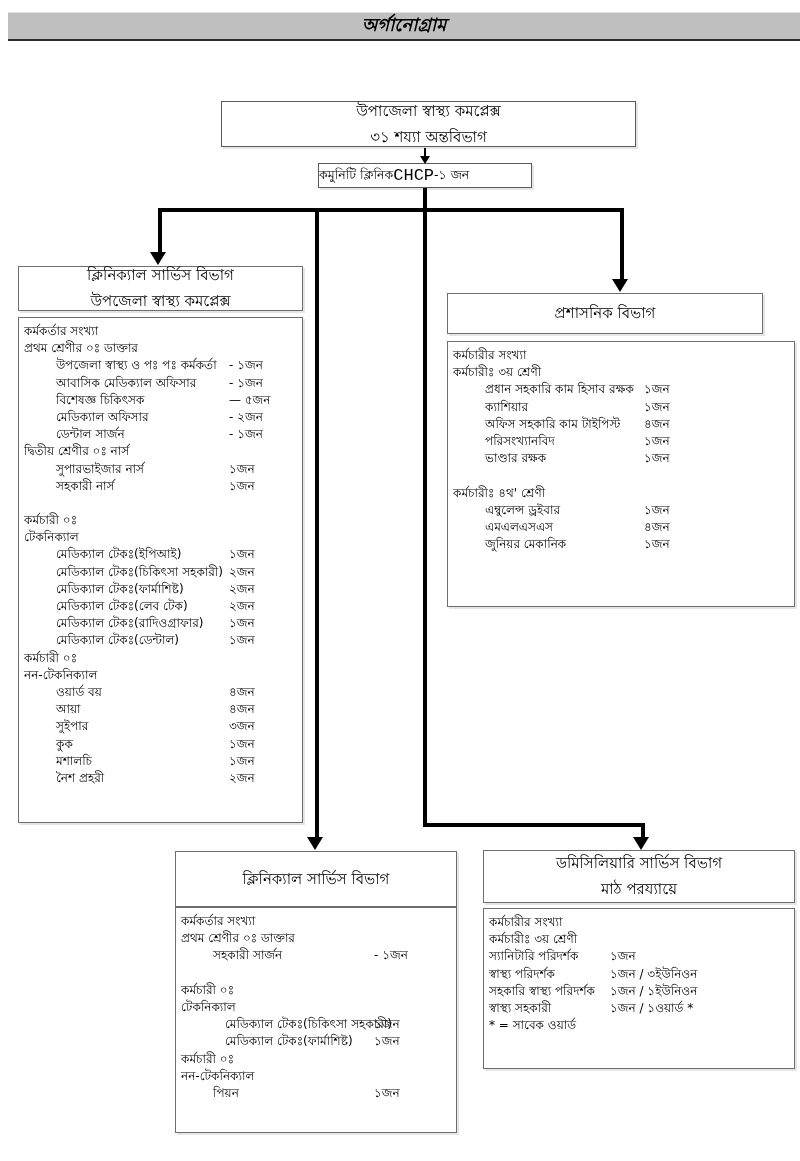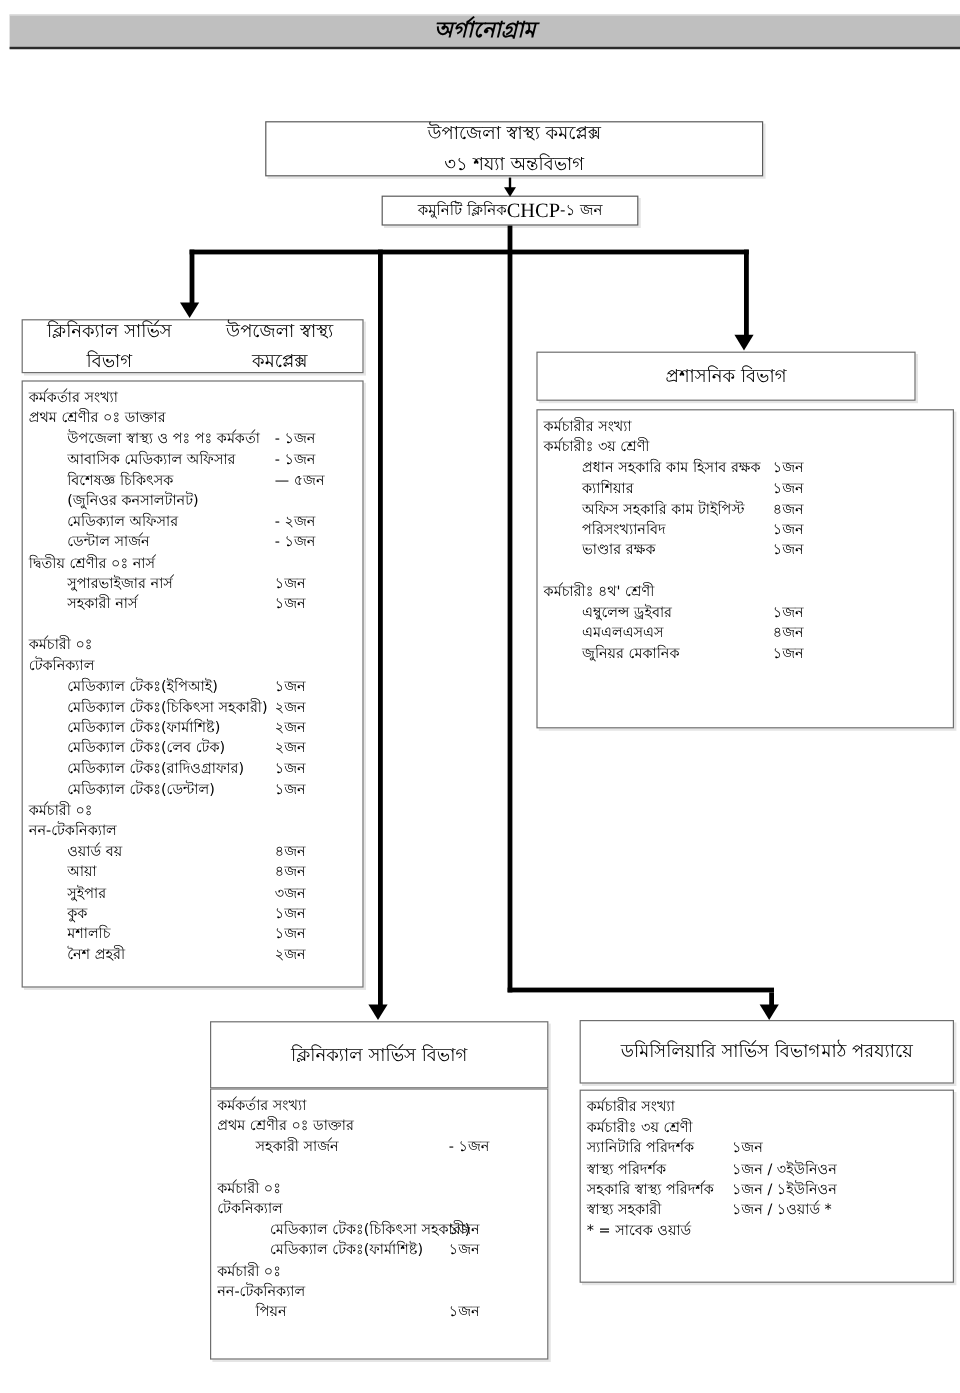--- a/index.html
+++ b/index.html
@@ -14,24 +14,24 @@
     font-size:18px; font-weight:bold; font-style:italic; }
 
   
   .box { position:absolute; background:#fff; border:1px solid #6e6e6e;
     box-shadow:2px 2px 0 rgba(0,0,0,0.10); }
 
   .root-box { left:199px; top:101px; width:415px; height:46px; border:1px solid #5a5a5a;
     display:flex; flex-direction:column; align-items:center; justify-content:center; gap:1px;
     font-size:15px;margin-left:22px; }
   .chcp-box { left:318px; top:163px; width:214px; height:25px; border:1px solid #5a5a5a;
-    display:flex; align-items:center; justify-content:center; font-size:12.5px; white-space:nowrap; }
-  .chcp-box .latin { font-family:Liberation Serif, serif; font-size:17px; line-height:1; }
+    display:flex; align-items:center; font-size:12.5px; white-space:nowrap; }
+  .chcp-box .latin { font-family:Liberation Mono, monospace; font-size:17px; line-height:1; }
 
-  .dept-header { display:flex; flex-direction:row; align-items:center; justify-content:center;
+  .dept-header { display:flex; flex-direction:column; align-items:center; justify-content:center;
     gap:1px; font-size:15px; text-align:center; }
   .dept-content { font-size:12px; padding-top:5px; }
 
   .row { position:relative; height:17.2px; line-height:17.2px; white-space:nowrap; }
   .rlabel { display:inline-block; }
   .indent0 { padding-left:5px; }
   .indent1 { padding-left:37px; }
   .indent2 { padding-left:49px; }
   .rvalue { position:absolute; left:var(--valx,200px); top:0; }
 
@@ -102,21 +102,20 @@
   <div class="box dept-header hdr-clinical-upazila">
     <div>ক্লিনিক্যাল সার্ভিস বিভাগ</div>
     <div>উপজেলা স্বাস্থ্য কমপ্লেক্স</div>
   </div>
   <div class="box dept-content cnt-clinical-upazila">
       <div class="row"><span class="rlabel indent0">কর্মকর্তার সংখ্যা</span></div>
       <div class="row"><span class="rlabel indent0">প্রথম শ্রেণীর ০ঃ ডাক্তার</span></div>
       <div class="row"><span class="rlabel indent1">উপজেলা স্বাস্থ্য ও পঃ পঃ কর্মকর্তা</span><span class="rvalue">- ১জন</span></div>
       <div class="row"><span class="rlabel indent1">আবাসিক মেডিক্যাল অফিসার</span><span class="rvalue">- ১জন</span></div>
       <div class="row"><span class="rlabel indent1">বিশেষজ্ঞ চিকিৎসক</span><span class="rvalue">— ৫জন</span></div>
-      <div class="row"><span class="rlabel indent1">(জুনিওর কনসালটানট)</span></div>
       <div class="row"><span class="rlabel indent1">মেডিক্যাল অফিসার</span><span class="rvalue">- ২জন</span></div>
       <div class="row"><span class="rlabel indent1">ডেন্টাল সার্জন</span><span class="rvalue">- ১জন</span></div>
       <div class="row"><span class="rlabel indent0">দ্বিতীয় শ্রেণীর ০ঃ নার্স</span></div>
       <div class="row"><span class="rlabel indent1">সুপারভাইজার নার্স</span><span class="rvalue">১জন</span></div>
       <div class="row"><span class="rlabel indent1">সহকারী নার্স</span><span class="rvalue">১জন</span></div>
       <div class="row spacer"></div>
       <div class="row"><span class="rlabel indent0">কর্মচারী ০ঃ</span></div>
       <div class="row"><span class="rlabel indent0">টেকনিক্যাল</span></div>
       <div class="row"><span class="rlabel indent1">মেডিক্যাল টেকঃ(ইপিআই)</span><span class="rvalue">১জন</span></div>
       <div class="row"><span class="rlabel indent1">মেডিক্যাল টেকঃ(চিকিৎসা সহকারী)</span><span class="rvalue">২জন</span></div>

